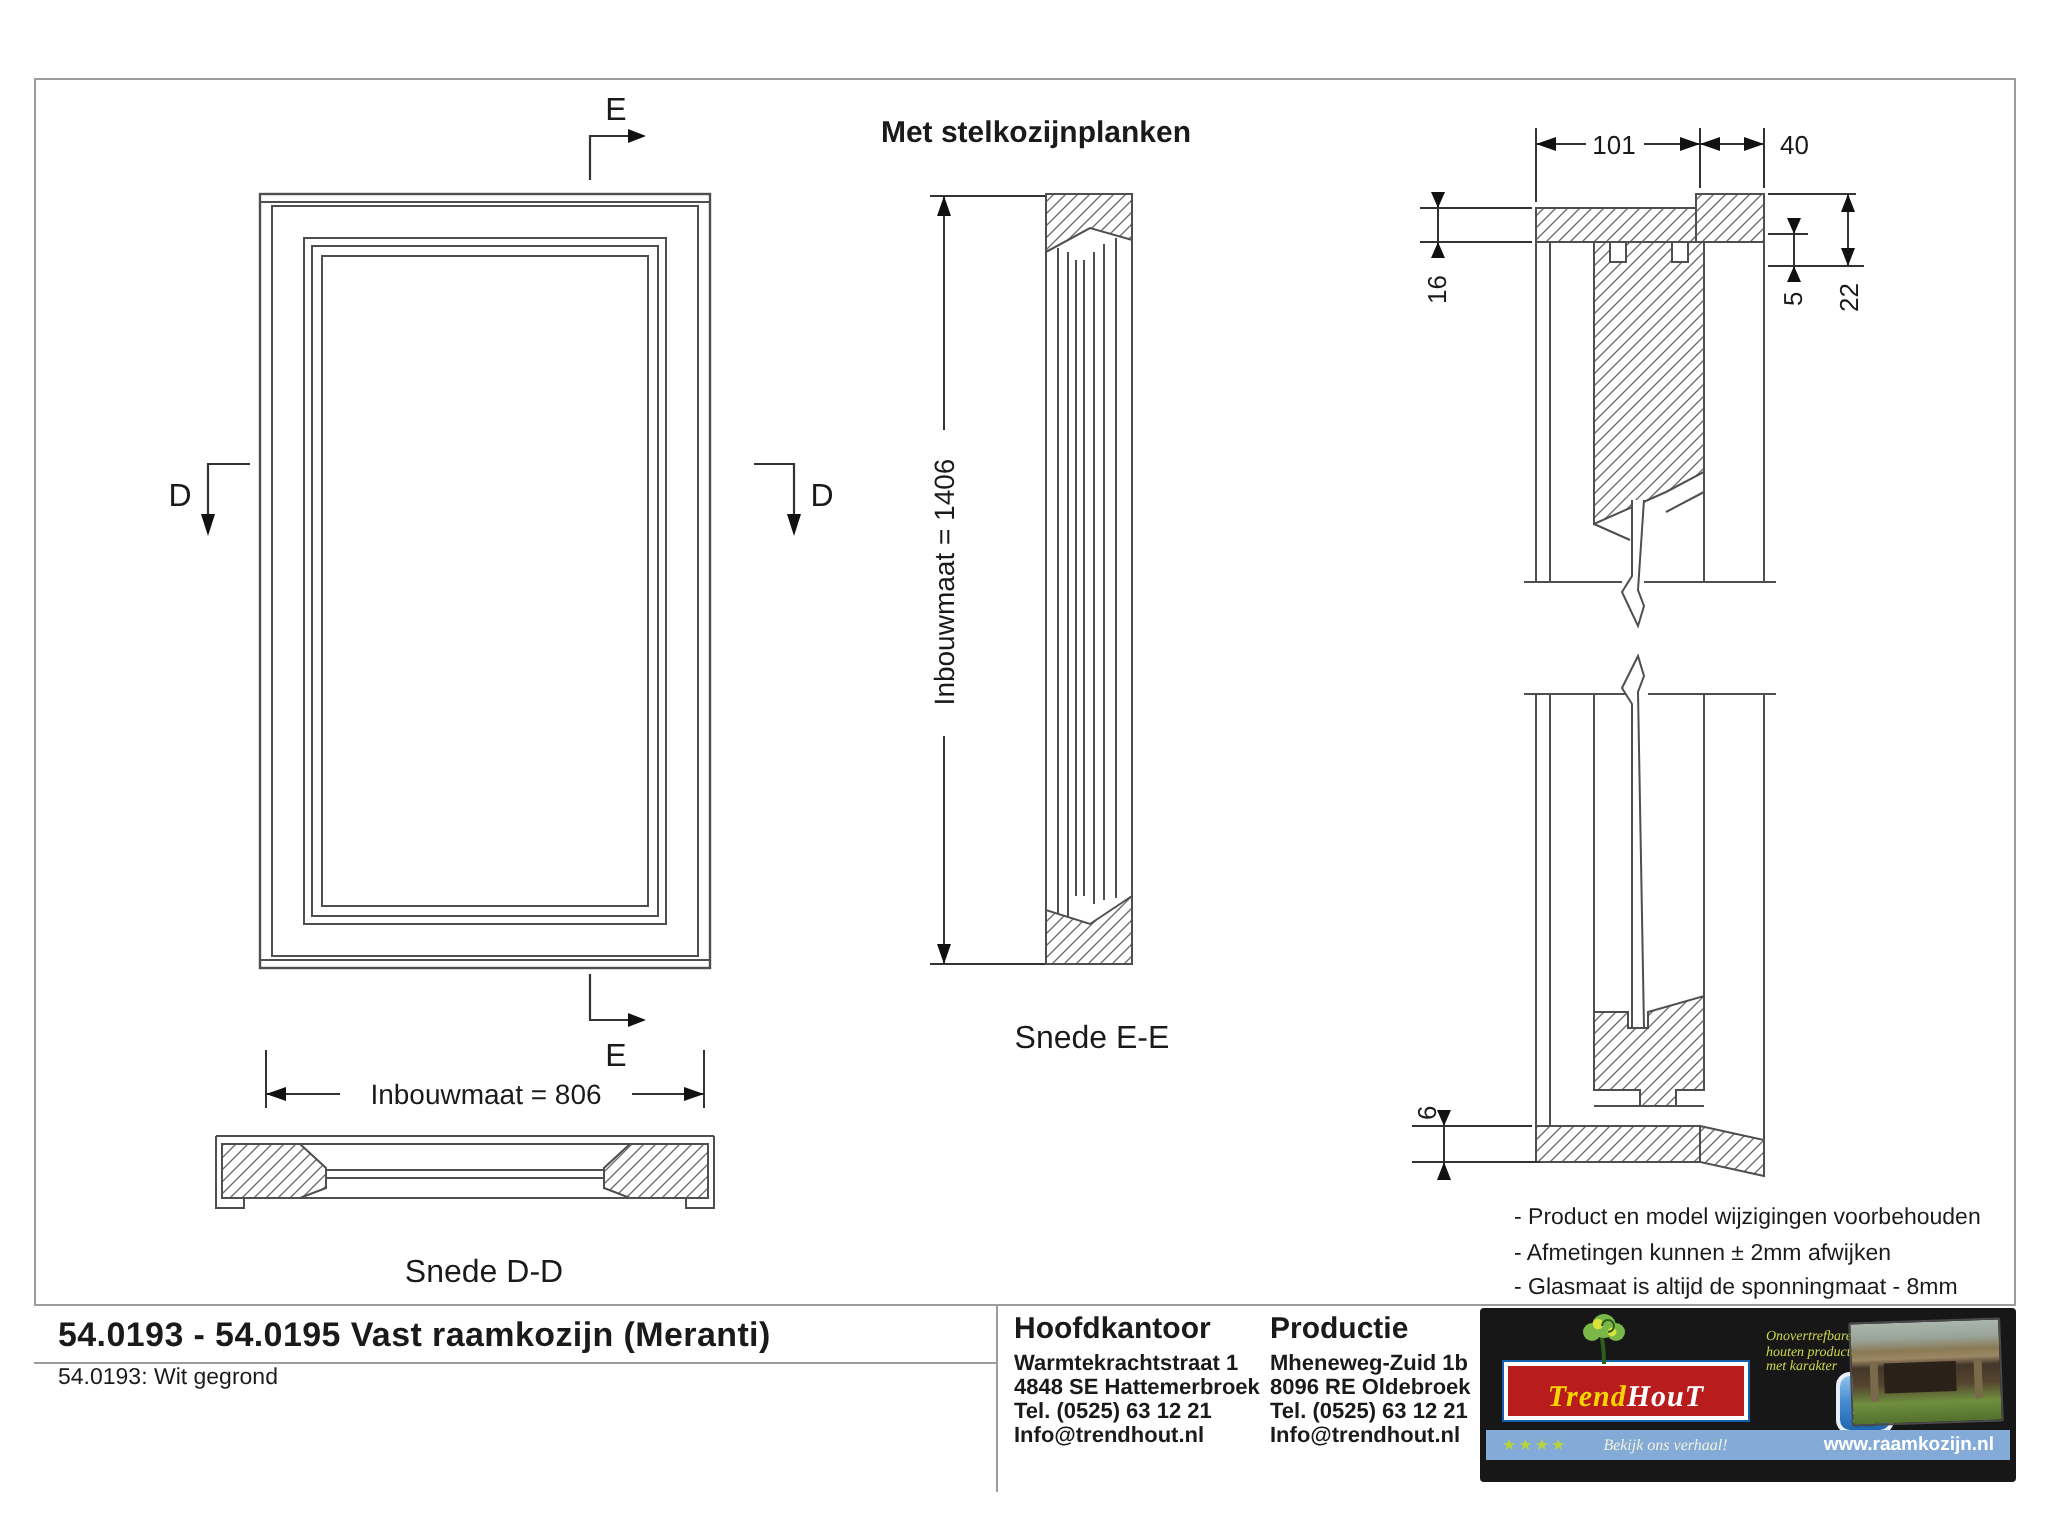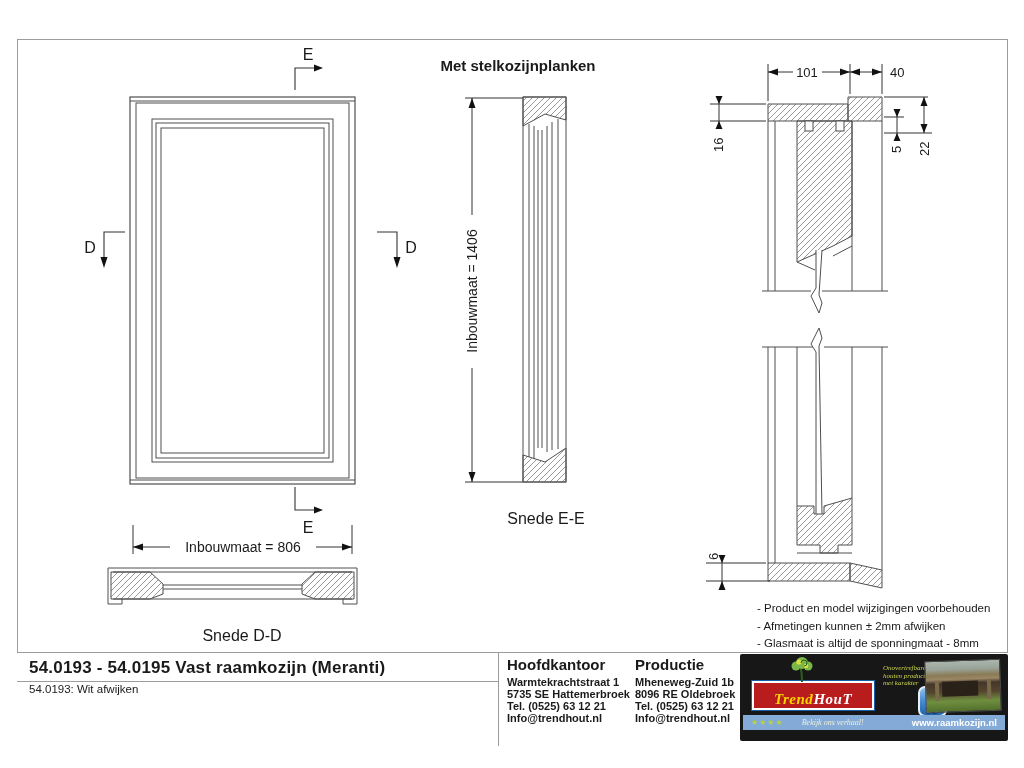--- a/index.html
+++ b/index.html
@@ -256,28 +256,28 @@
     <text x="757" y="612">- Product en model wijzigingen voorbehouden</text>
     <text x="757" y="630">- Afmetingen kunnen ± 2mm afwijken</text>
     <text x="757" y="647">- Glasmaat is altijd de sponningmaat - 8mm</text>
   </g>
 </svg>
 
 <div class="titlebar">
   <div class="tb-left">
     <div class="tb-title">54.0193 - 54.0195 Vast raamkozijn (Meranti)</div>
     <div class="tb-rule"></div>
-    <div class="tb-variant">54.0193: Wit afwijken</div>
+    <div class="tb-variant">54.0193: Wit gegrond</div>
   </div>
   <div class="tb-vdiv"></div>
 
   <div class="addr-col h">
     <div class="addr-head">Hoofdkantoor</div>
     <div class="addr-line">Warmtekrachtstraat 1</div>
-    <div class="addr-line">5735 SE Hattemerbroek</div>
+    <div class="addr-line">4848 SE Hattemerbroek</div>
     <div class="addr-line">Tel. (0525) 63 12 21</div>
     <div class="addr-line">Info@trendhout.nl</div>
   </div>
   <div class="addr-col p">
     <div class="addr-head">Productie</div>
     <div class="addr-line">Mheneweg-Zuid 1b</div>
     <div class="addr-line">8096 RE Oldebroek</div>
     <div class="addr-line">Tel. (0525) 63 12 21</div>
     <div class="addr-line">Info@trendhout.nl</div>
   </div>

